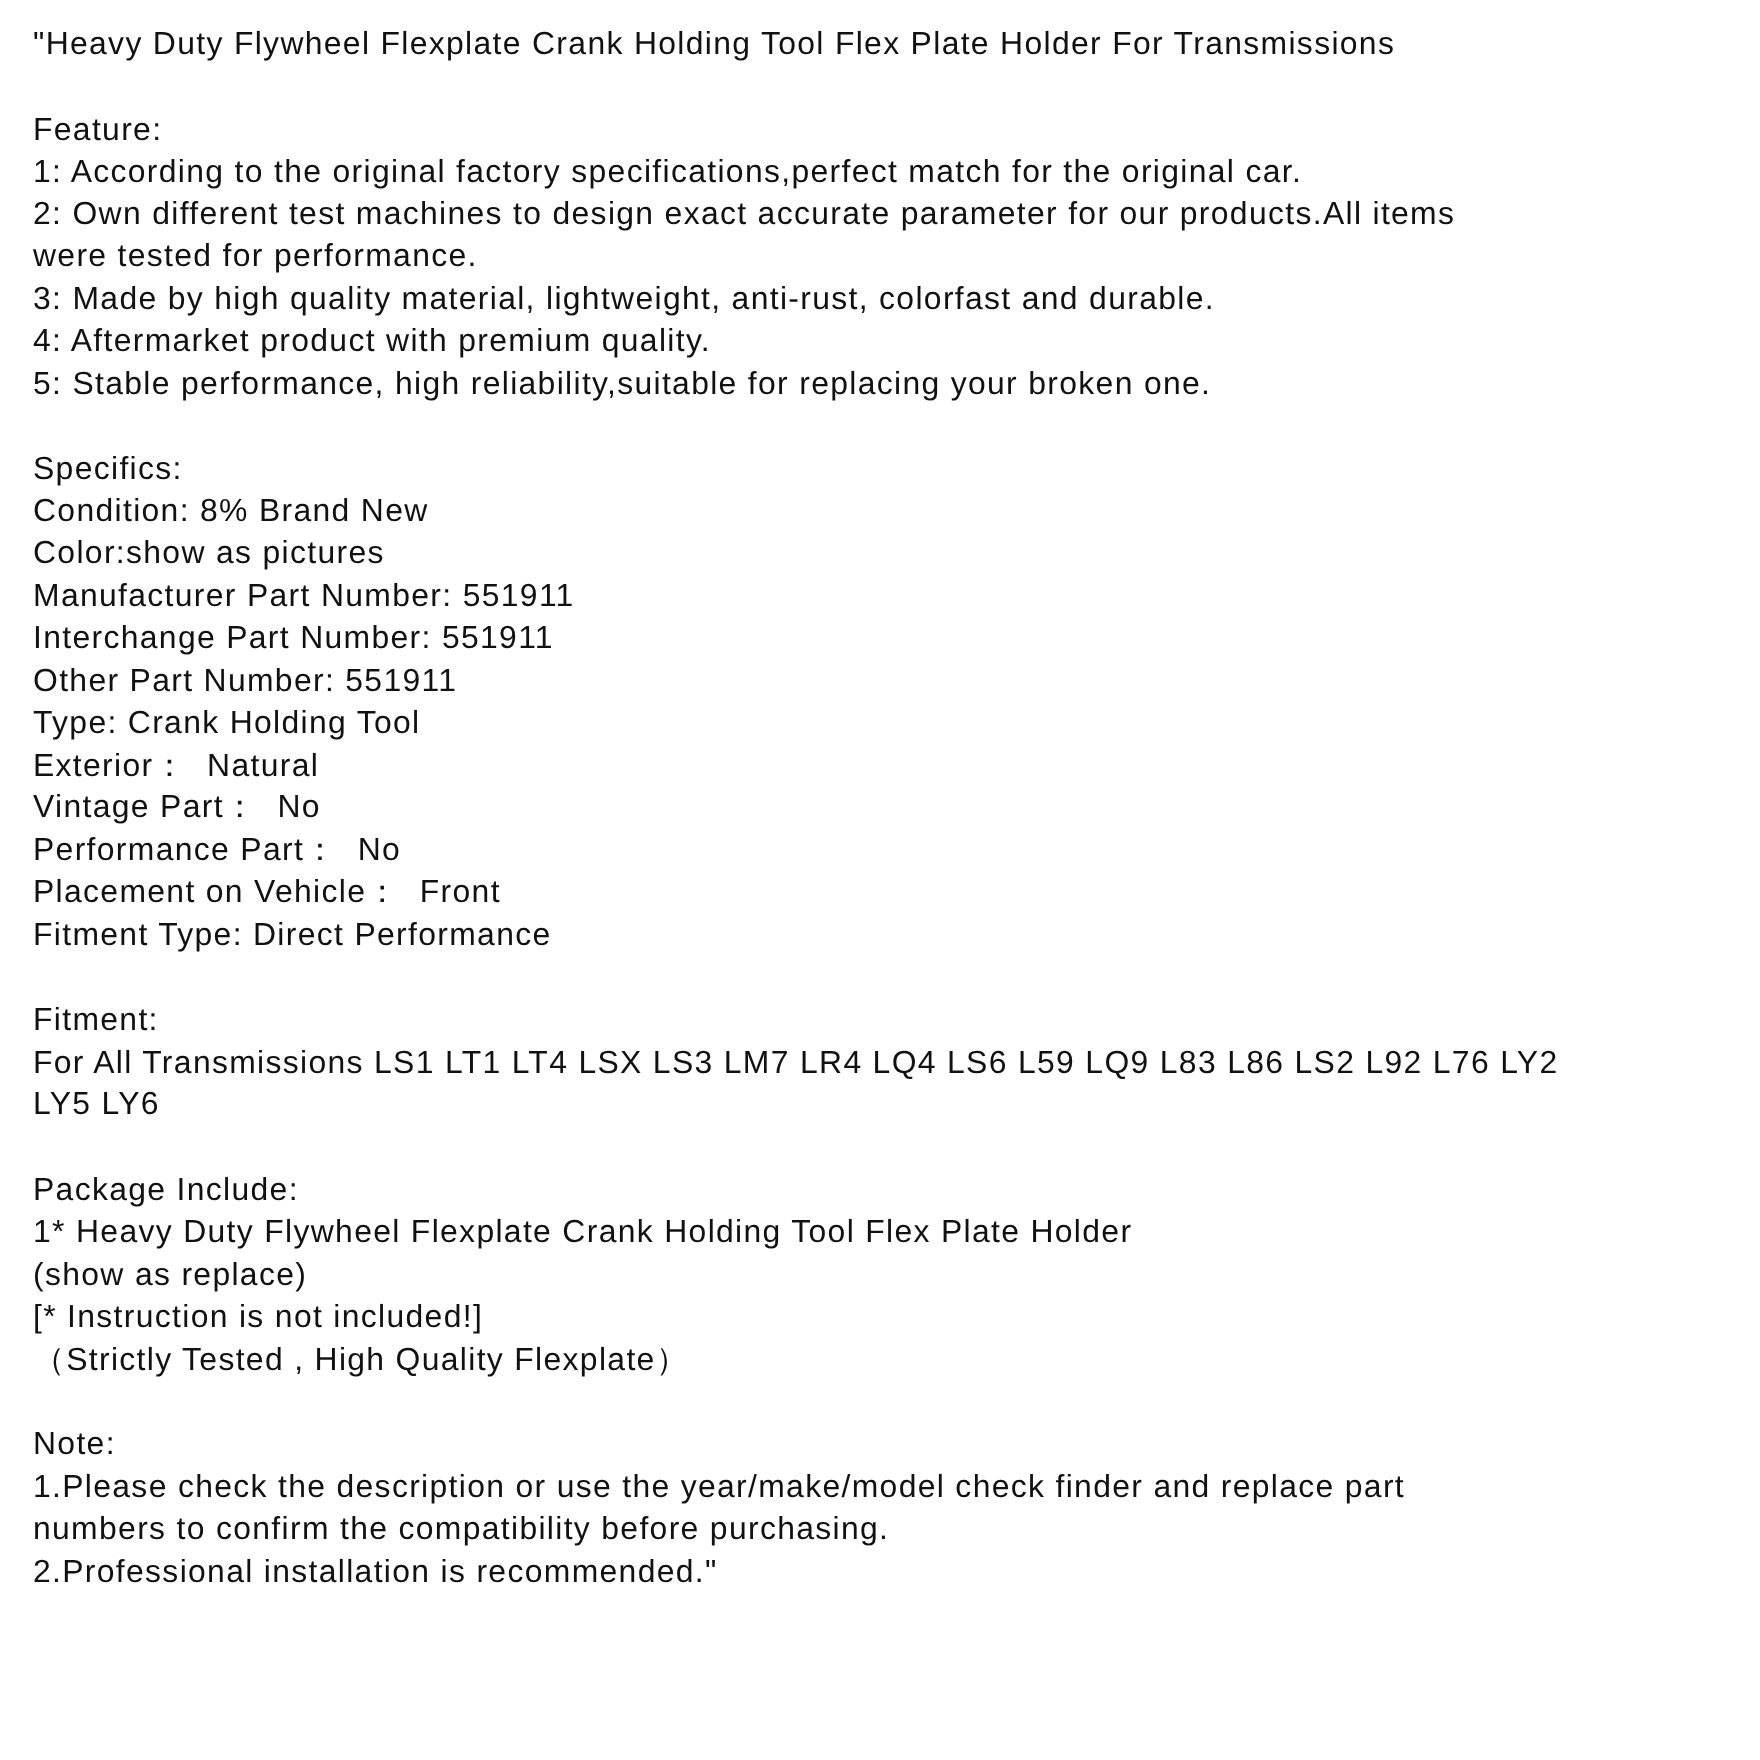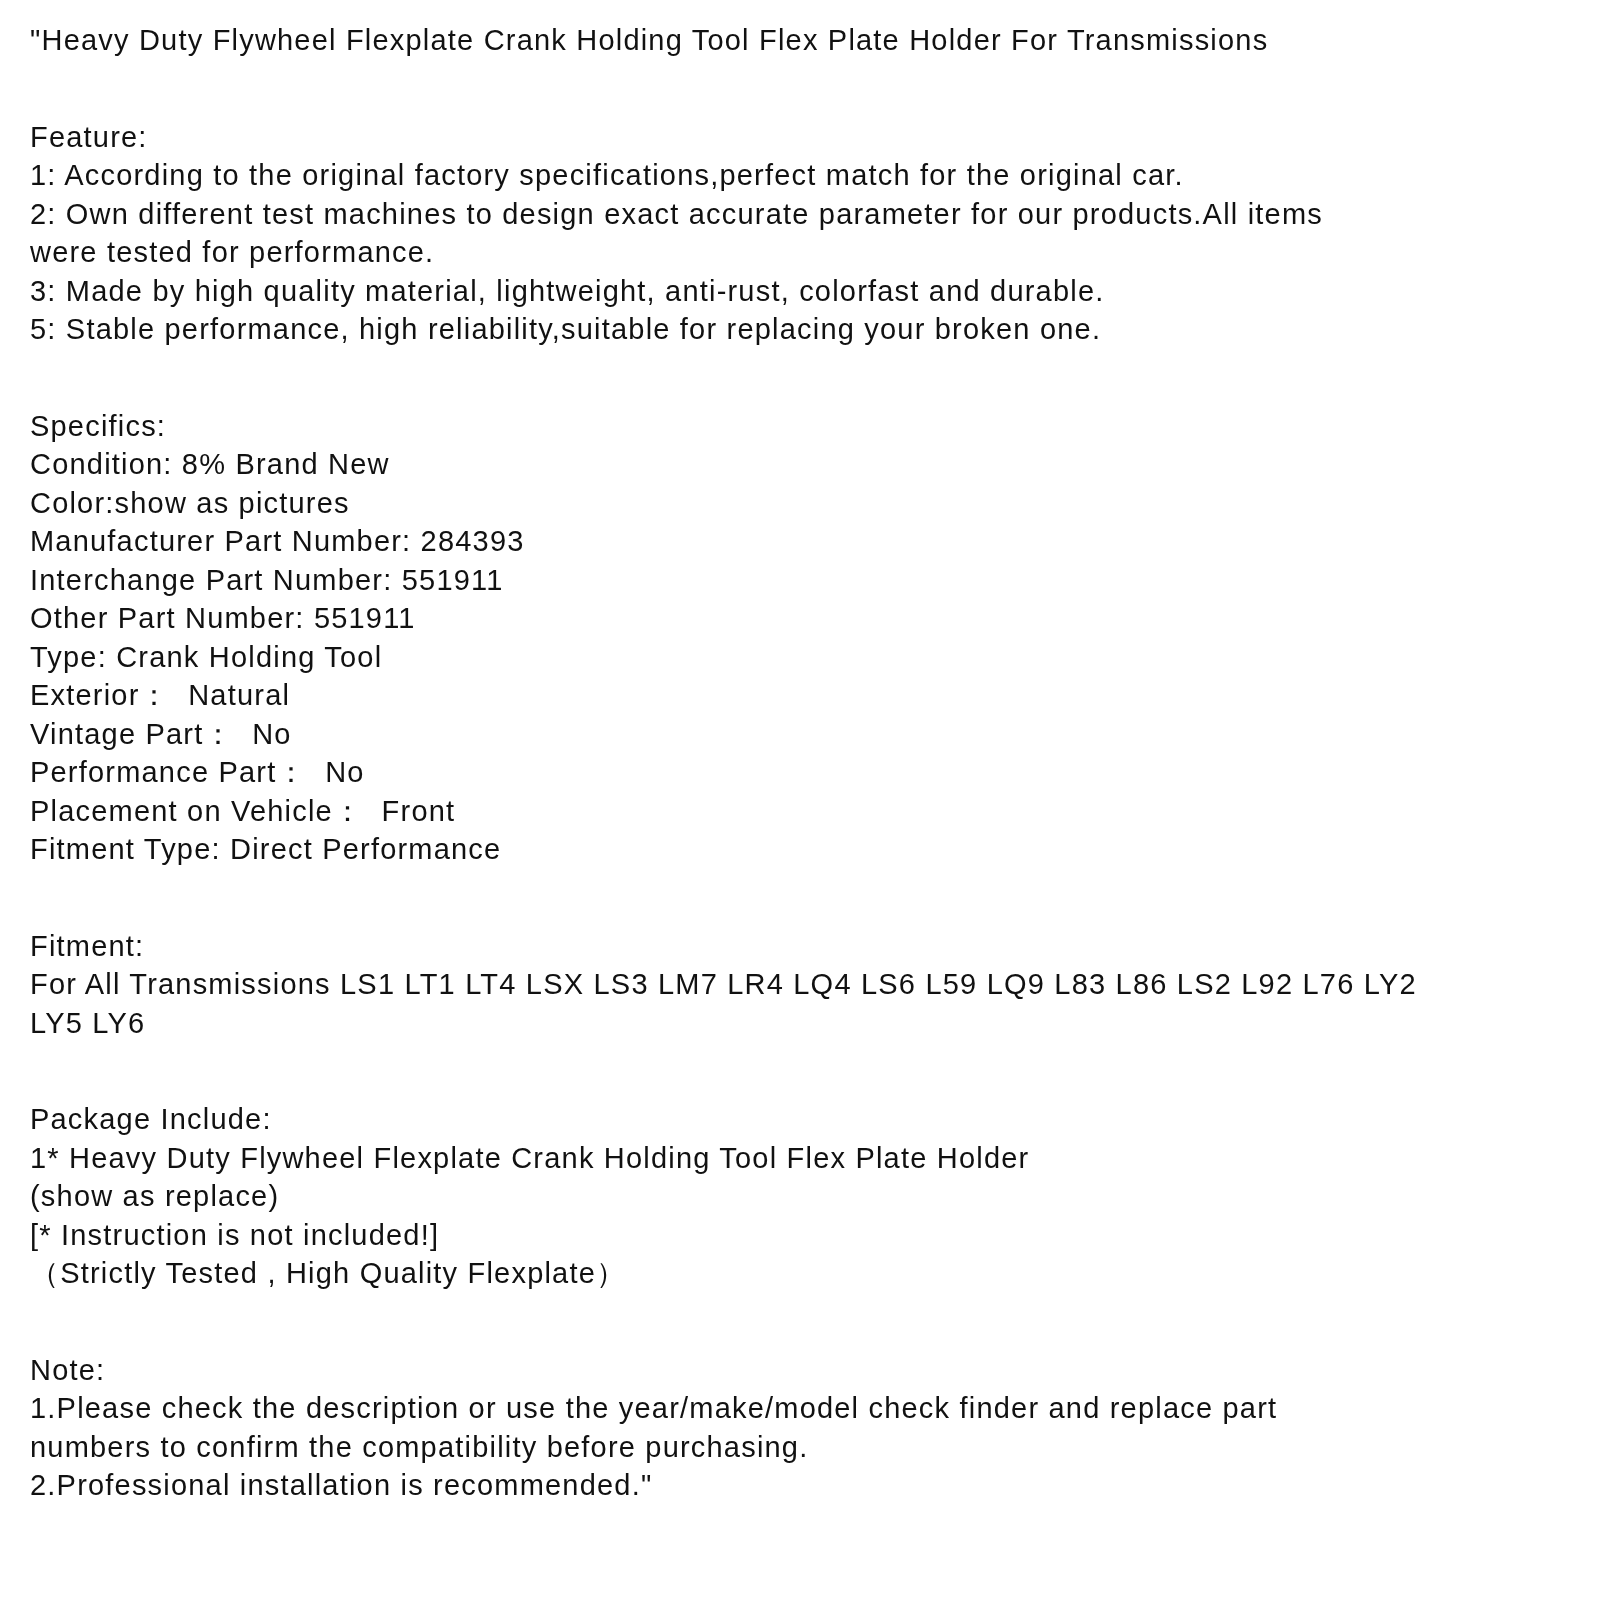--- a/index.html
+++ b/index.html
@@ -19,44 +19,45 @@
     color: #111111;
     font-size: 29px;
     line-height: 38.5px;
     letter-spacing: 1.2px;
     font-weight: 400;
   }
   .line, .heading, .title {
     white-space: pre;
   }
   .section {
-    margin-top: 58px; 
+    margin-top: 39px; 
   }
 </style>
 </head>
 <body>
 
 <div class="page">
 
   <div class="title">"Heavy Duty Flywheel Flexplate Crank Holding Tool Flex Plate Holder For Transmissions</div>
 
   <div class="section">
     <div class="heading">Feature:</div>
     <div class="line">1: According to the original factory specifications,perfect match for the original car.</div>
     <div class="line">2: Own different test machines to design exact accurate parameter for our products.All items</div>
     <div class="line">were tested for performance.</div>
     <div class="line">3: Made by high quality material, lightweight, anti-rust, colorfast and durable.</div>
+    <div class="line">4: Aftermarket product with premium quality.</div>
     <div class="line">5: Stable performance, high reliability,suitable for replacing your broken one.</div>
   </div>
 
   <div class="section">
     <div class="heading">Specifics:</div>
     <div class="line">Condition: 8% Brand New</div>
     <div class="line">Color:show as pictures</div>
-    <div class="line">Manufacturer Part Number: 284393</div>
+    <div class="line">Manufacturer Part Number: 551911</div>
     <div class="line">Interchange Part Number: 551911</div>
     <div class="line">Other Part Number: 551911</div>
     <div class="line">Type: Crank Holding Tool</div>
     <div class="line">Exterior：  Natural</div>
     <div class="line">Vintage Part：  No</div>
     <div class="line">Performance Part：  No</div>
     <div class="line">Placement on Vehicle：  Front</div>
     <div class="line">Fitment Type: Direct Performance</div>
   </div>
 

